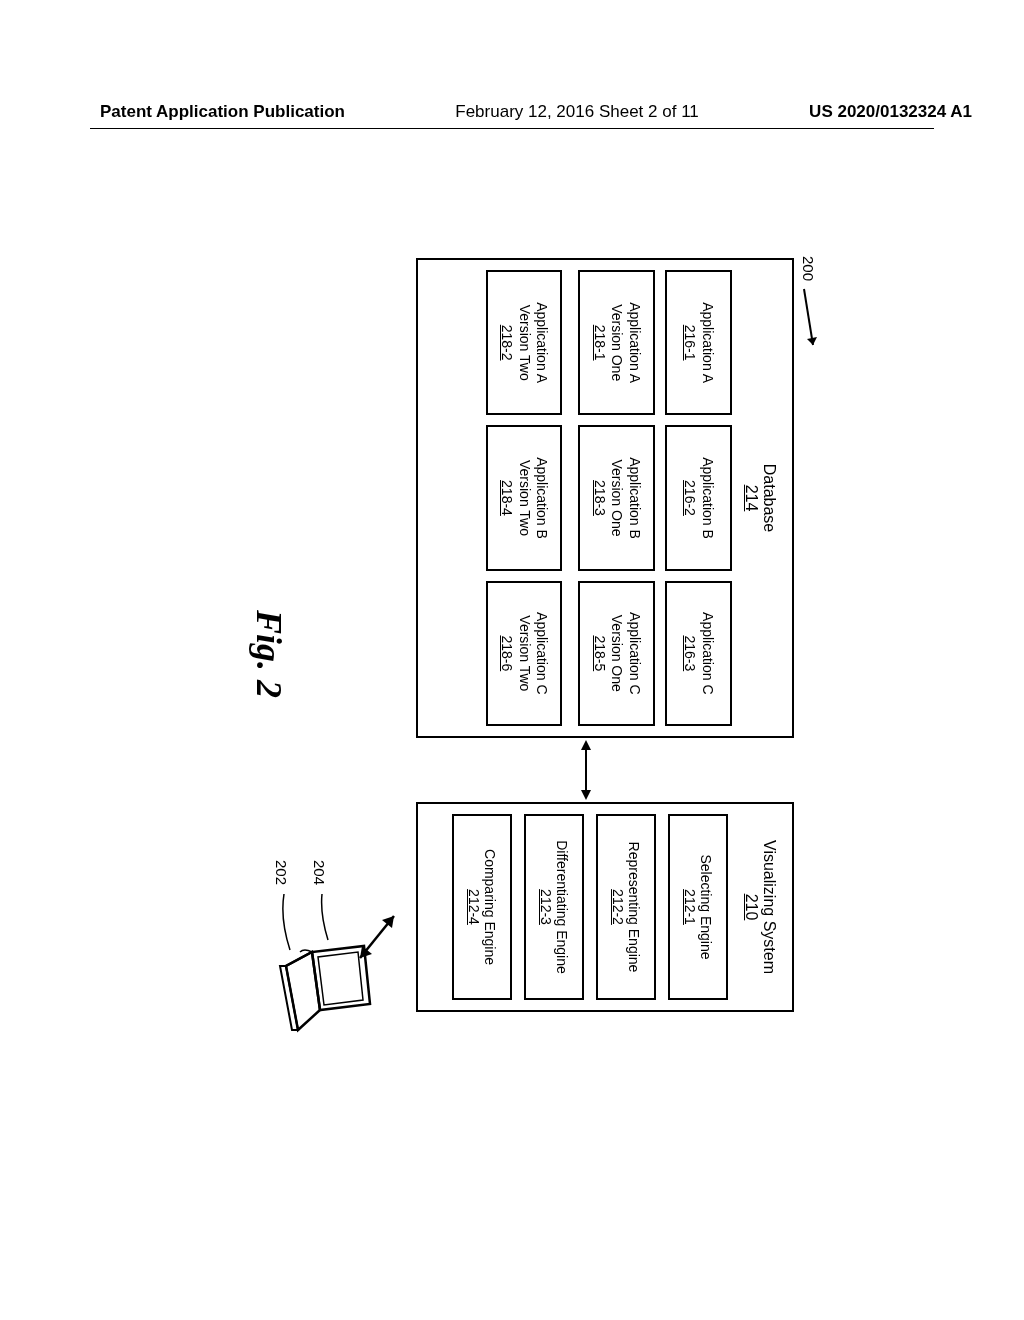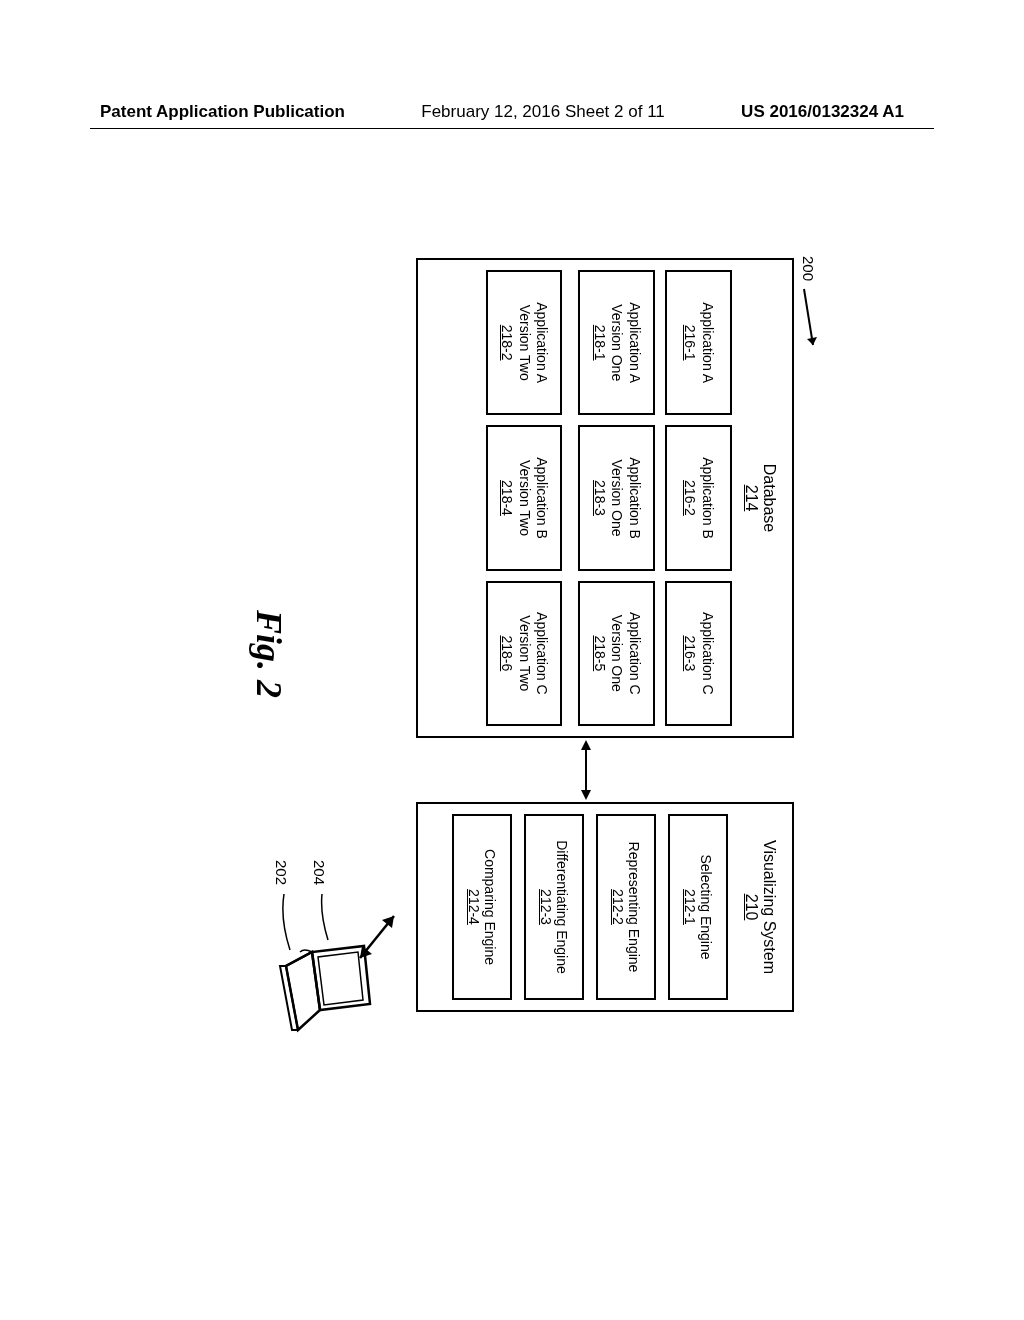--- a/index.html
+++ b/index.html
@@ -11,21 +11,21 @@
     position: relative;
     color: #000;
   }
   .header-row {
     position: absolute;
     top: 102px;
     left: 0;
     right: 0;
     display: flex;
     justify-content: space-between;
-    padding: 0 120px 0 100px;
+    padding: 0 52px 0 100px;
     font-size: 17px;
   }
   .header-left { font-weight: bold; }
   .header-mid { }
   .header-right { font-weight: bold; }
   .hr-line {
     position: absolute;
     top: 128px;
     left: 90px;
     right: 90px;
@@ -170,21 +170,21 @@
     font-style: italic;
     font-size: 36px;
   }
 </style>
 </head>
 <body>
 
 <div class="header-row">
   <div class="header-left">Patent Application Publication</div>
   <div class="header-mid">February 12, 2016  Sheet 2 of 11</div>
-  <div class="header-right">US 2016/0132324 A1</div>
+  <div class="header-right">US 2020/0132324 A1</div>
 </div>
 <div class="hr-line"></div>
 
 <div class="diagram">
 
   <div class="leader">
     <span>200</span>
     <svg width="70" height="18">
       <line x1="2" y1="14" x2="58" y2="5" stroke="#000" stroke-width="2"></line>
       <polygon points="58,5 50,1 52,11" fill="#000"></polygon>

